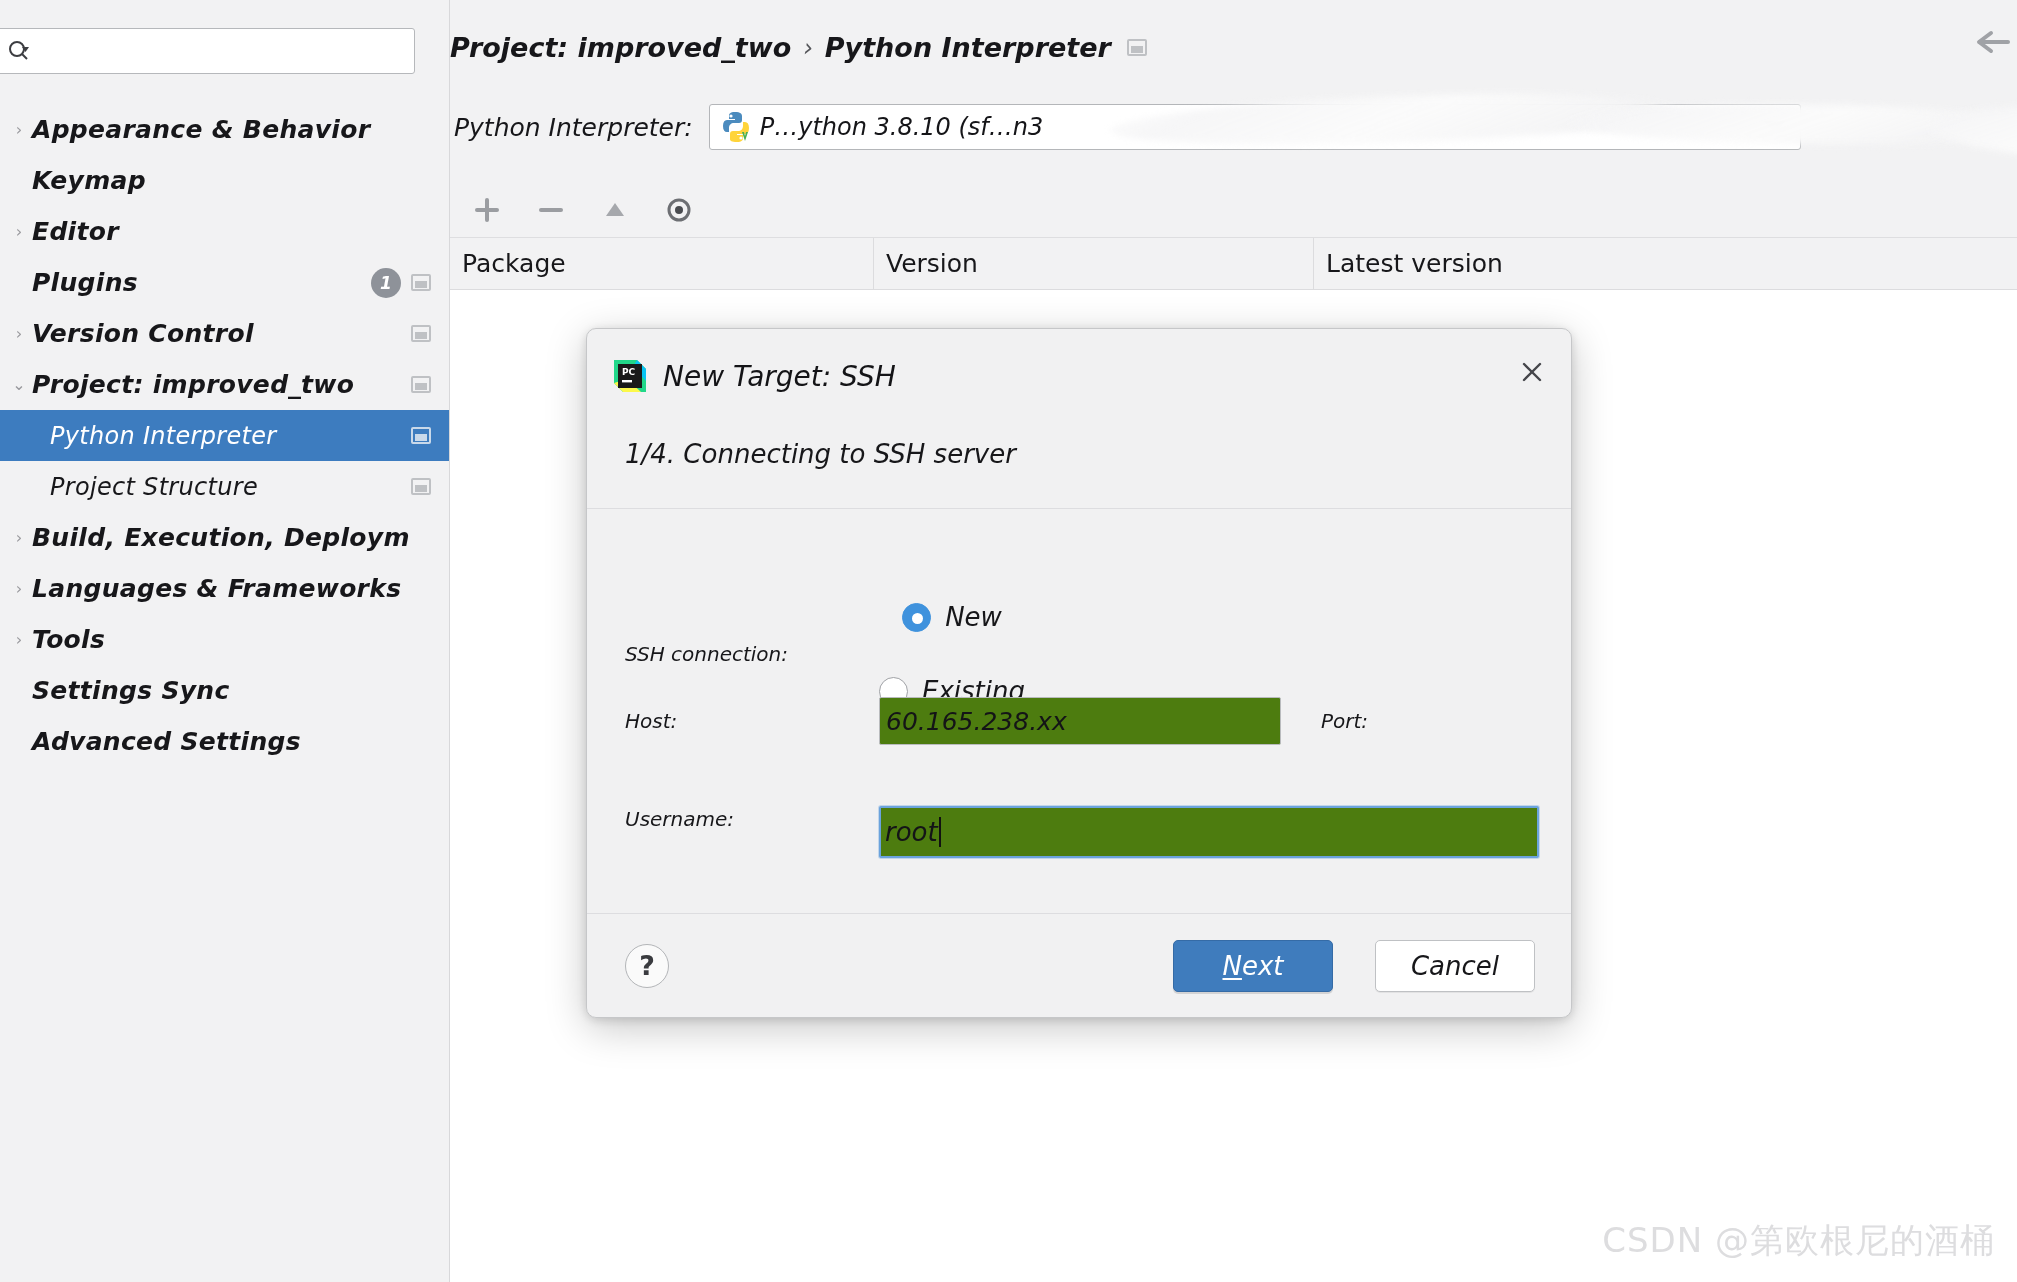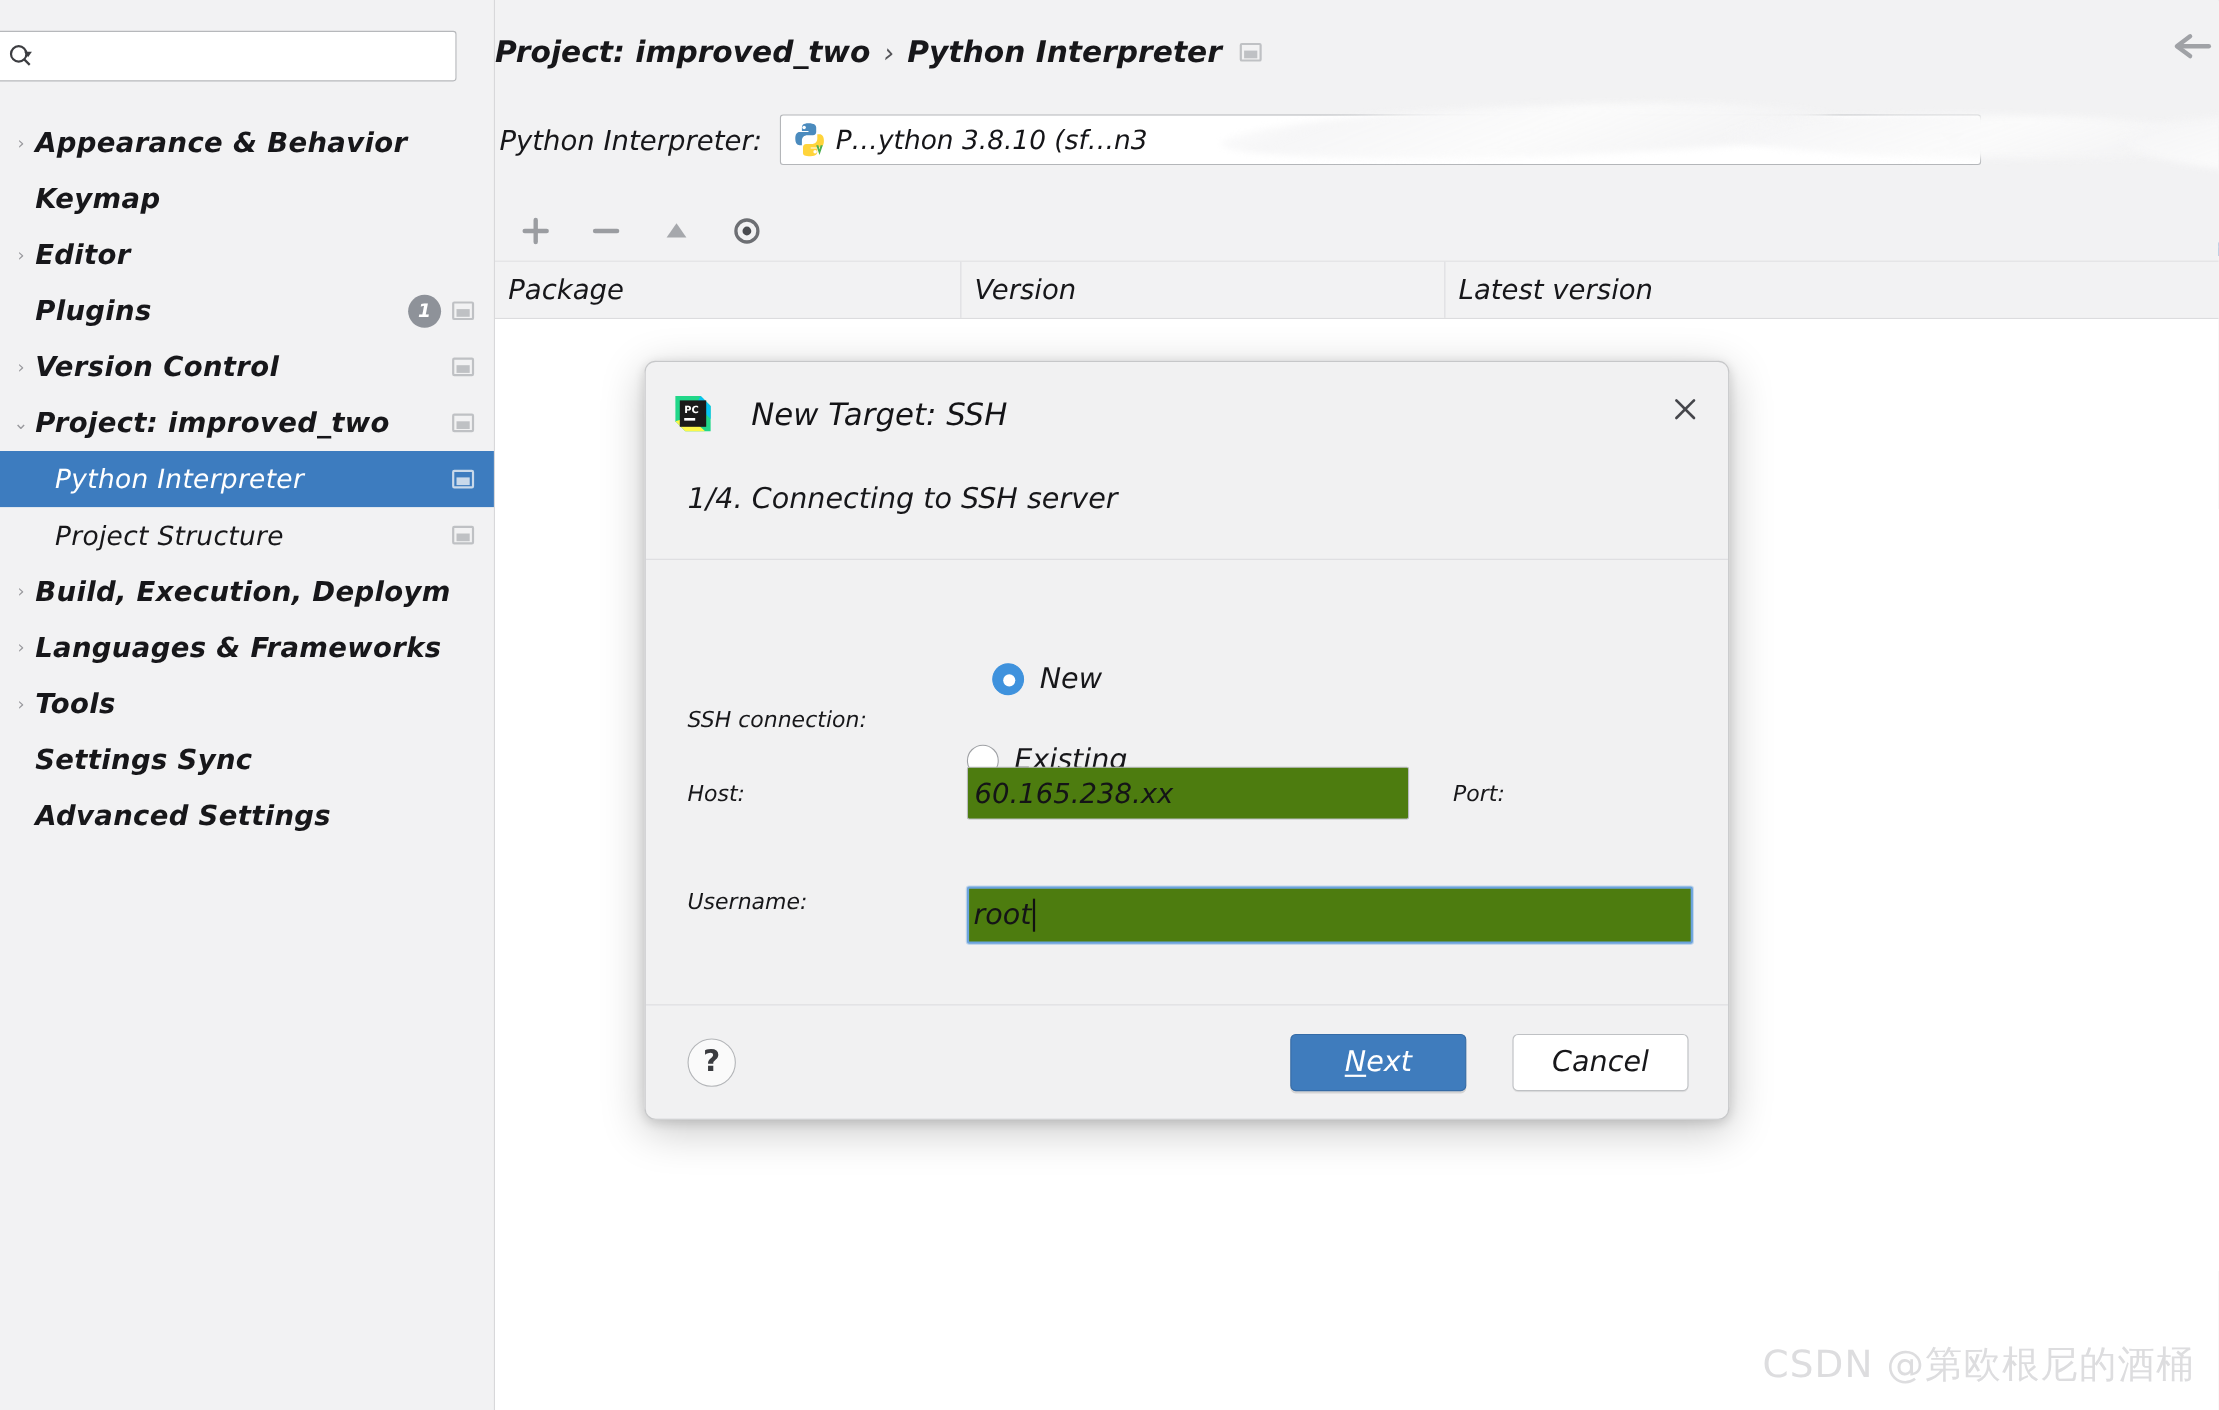--- a/index.html
+++ b/index.html
@@ -208,21 +208,21 @@
   .pkg-header {
     position: absolute;
     left: 0; right: -60px; top: 238px;
     height: 52px;
     display: flex; align-items: center;
     border-bottom: 1px solid #dcdcde;
     background: #f2f2f3;
   }
   .pkg-col {
     font-family: "DejaVu Sans", sans-serif;
-    font-style: italic; font-size: 25px; color: #17171a;
+    font-size: 25px; color: #17171a;
     padding-left: 12px;
     position: relative;
     height: 100%;
     display: flex; align-items: center;
   }
   .pkg-col.c1 { width: 424px; border-right: 1px solid #dcdcde; }
   .pkg-col.c2 { width: 440px; border-right: 1px solid #dcdcde; }
   .pkg-col.c3 { flex: 1 1 auto; }
   .pkg-body {
     position: absolute;
@@ -251,21 +251,21 @@
     display: flex; flex-direction: column;
   }
   .dlg-head {
     height: 180px;
     position: relative;
     border-bottom: 1px solid #dddde0;
     flex: 0 0 180px;
   }
   .dlg-title-row {
     position: absolute; left: 24px; top: 28px;
-    display: flex; align-items: center; gap: 34px;
+    display: flex; align-items: center; gap: 14px;
   }
   .pc-logo {
     width: 38px; height: 38px; flex: 0 0 38px;
     position: relative;
   }
   .dlg-title {
     font-family: "DejaVu Sans", sans-serif;
     font-style: italic; font-size: 28px; color: #141417;
     white-space: nowrap;
   }

